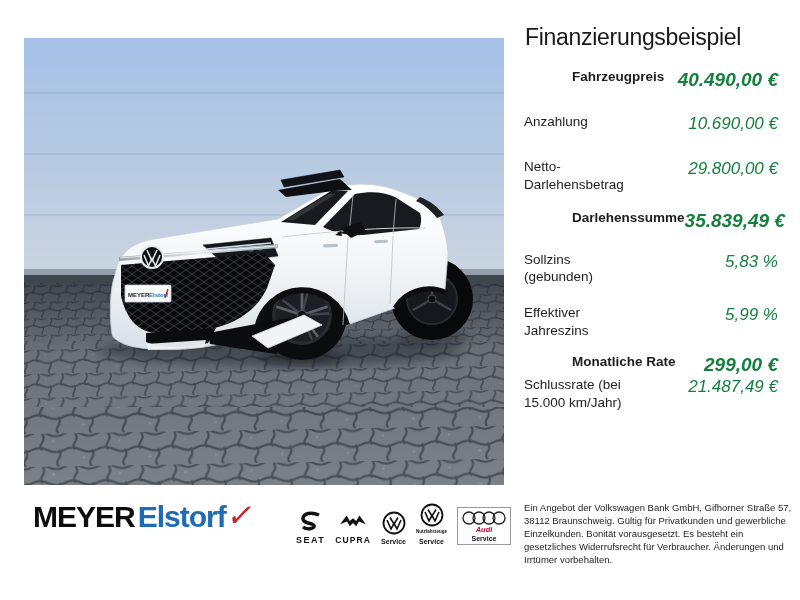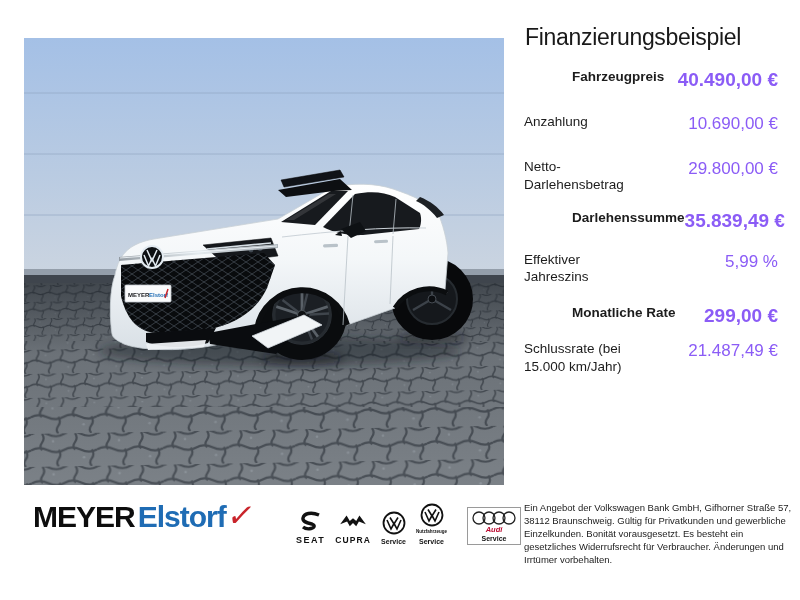--- a/index.html
+++ b/index.html
@@ -9,21 +9,21 @@
   
   #photo{position:absolute;left:24px;top:38px;width:480px;height:447px;}
 
   
   #panel{position:absolute;left:524px;top:0;width:254px;height:492px;}
   #panel-title{margin:24px 0 0 1px;font-size:23px;font-weight:400;letter-spacing:-0.3px;
                white-space:nowrap;color:#191919;}
   #finance-rows{margin-top:0;}
   .frow{display:flex;justify-content:space-between;align-items:flex-start;}
   .flabel{font-size:13.5px;line-height:1.32;max-width:118px;color:#1c1c1c;}
-  .fvalue{font-size:17px;white-space:nowrap;margin-top:1px;color:#8b5cf6;}
+  .fvalue{font-size:17px;white-space:nowrap;margin-top:1px;color:#15803d;font-style:italic;}
   .frow.emph .flabel{font-weight:700;padding-left:48px;}
   .frow.emph .fvalue{font-weight:700;font-size:19px;}
   .frow:nth-child(1){margin-top:17px}
   .frow:nth-child(2){margin-top:22px}
   .frow:nth-child(3){margin-top:24px}
   .frow:nth-child(4){margin-top:15px}
   .frow:nth-child(5){margin-top:19px}
   .frow:nth-child(6){margin-top:18px}
   .frow:nth-child(7){margin-top:13px}
   .frow:nth-child(8){margin-top:0}
@@ -39,21 +39,21 @@
                     transform:skewX(-12deg) translateY(-1px);margin-left:2px;}
   #address{position:absolute;left:35px;top:546px;font-size:10.3px;color:#1f1f1f;white-space:nowrap;}
   #address b{font-weight:700;}
 
   #brands{position:absolute;left:296px;top:503px;display:flex;align-items:flex-end;gap:10px;}
   .brand{display:flex;flex-direction:column;align-items:center;gap:3px;}
   .blabel{font-size:7px;font-weight:700;color:#111;line-height:1;}
   .wordmark{font-size:9px;font-weight:900;letter-spacing:1.5px;color:#111;line-height:1;}
   .bsub{font-size:4.5px;font-weight:700;color:#111;line-height:1;}
   #brand-audi{border:1px solid #9a9a9a;padding:3px 4px 2px;display:flex;flex-direction:column;
-              align-items:center;gap:1px;background:#fff;margin-left:10px;}
+              align-items:center;gap:1px;background:#fff;}
   #brand-audi .audi-name{font-size:7.5px;font-weight:700;font-style:italic;color:#bb0a30;line-height:1;}
 
   #legal{position:absolute;left:524px;top:501px;width:268px;font-size:9.5px;line-height:1.38;
          color:#1c1c1c;}
 </style>
 </head>
 <body>
 
 <div id="stage">
 
@@ -224,20 +224,24 @@
         </div>
         <div class="frow">
           <span class="flabel">Netto-Darlehensbetrag</span>
           <span class="fvalue">29.800,00 €</span>
         </div>
         <div class="frow emph">
           <span class="flabel">Darlehenssumme</span>
           <span class="fvalue">35.839,49 €</span>
         </div>
         <div class="frow">
+          <span class="flabel">Sollzins (gebunden)</span>
+          <span class="fvalue">5,83 %</span>
+        </div>
+        <div class="frow">
           <span class="flabel">Effektiver Jahreszins</span>
           <span class="fvalue">5,99 %</span>
         </div>
         <div class="frow emph">
           <span class="flabel">Monatliche Rate</span>
           <span class="fvalue">299,00 €</span>
         </div>
         <div class="frow">
           <span class="flabel">Schlussrate (bei 15.000 km/Jahr)</span>
           <span class="fvalue">21.487,49 €</span>

